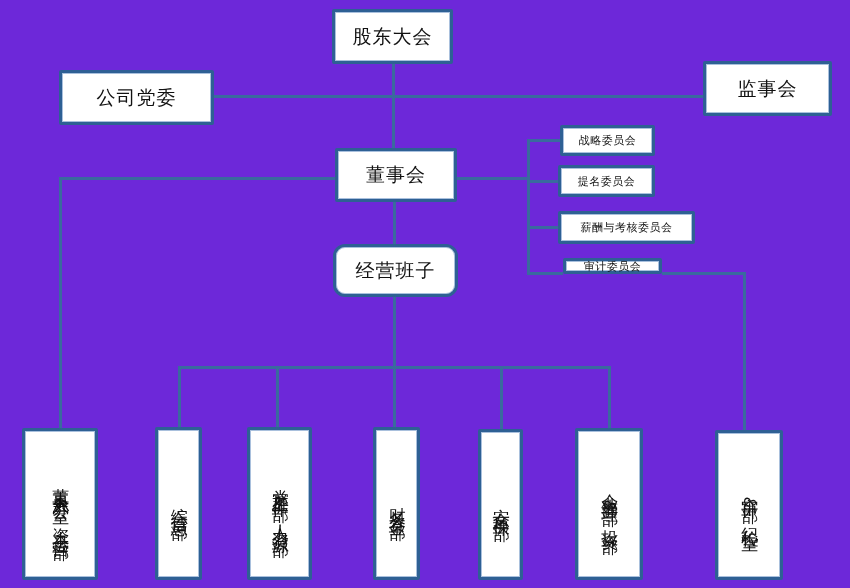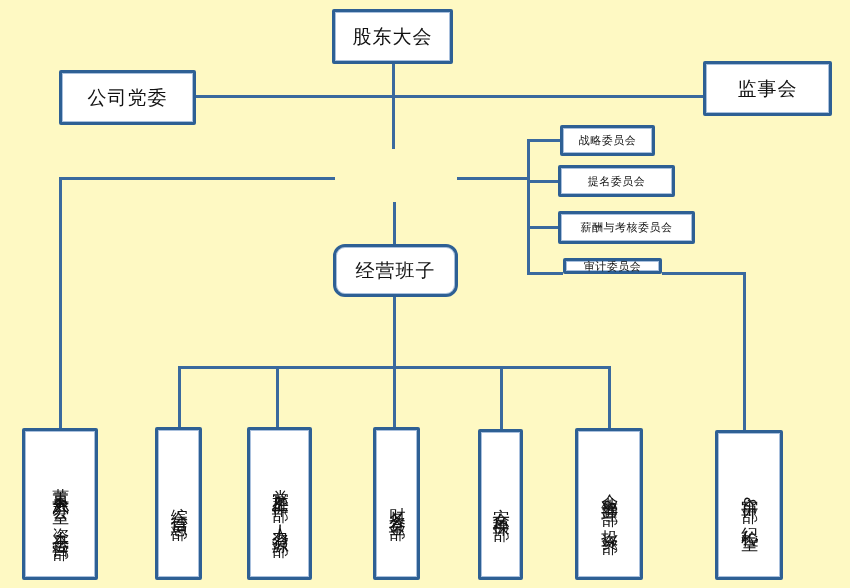--- a/index.html
+++ b/index.html
@@ -1,17 +1,17 @@
 <!DOCTYPE html>
 <html><head>
 <meta charset="utf-8">
 <style>
   html,body{margin:0;padding:0;background:#ffffff;}
   #canvas{
-    position:relative;width:850px;height:588px;background:#fef9c3;
+    position:relative;width:850px;height:588px;background:#6d28d9;
     font-family:"Liberation Sans",sans-serif;color:#111111;overflow:hidden;
   }
   
   .ln{position:absolute;background:#3a6a9e;}
   
   .node{
     position:absolute;background:#ffffff;border:3px solid #2e6094;
     box-shadow:inset 0 0 0 1px #a9c0dd;border-radius:2px;
     display:flex;align-items:center;justify-content:center;
     box-sizing:border-box;
@@ -51,37 +51,40 @@
   <div class="ln" style="left:178px;top:366px;width:3px;height:62px;"></div>
   <div class="ln" style="left:276px;top:366px;width:3px;height:62px;"></div>
   <div class="ln" style="left:393px;top:366px;width:3px;height:62px;"></div>
   <div class="ln" style="left:500px;top:366px;width:3px;height:64px;"></div>
   <div class="ln" style="left:608px;top:366px;width:3px;height:62px;"></div>
 
   <div class="node" style="left:332px;top:9px;width:121px;height:55px;">
     <span class="h-label">股东大会</span>
   </div>
 
-  <div class="node" style="left:59px;top:70px;width:137px;height:55px;">
+  <div class="node" style="left:59px;top:70px;width:155px;height:55px;">
     <span class="h-label">公司党委</span>
   </div>
 
   <div class="node" style="left:703px;top:61px;width:129px;height:55px;">
     <span class="h-label">监事会</span>
   </div>
 
+  <div class="node" style="left:335px;top:148px;width:122px;height:54px;">
+    <span class="h-label">董事会</span>
+  </div>
 
   <div class="node" style="left:333px;top:244px;width:125px;height:53px;border-radius:12px;">
     <span class="h-label">经营班子</span>
   </div>
 
   <div class="node" style="left:560px;top:125px;width:95px;height:31px;">
     <span class="c-label">战略委员会</span>
   </div>
-  <div class="node" style="left:558px;top:165px;width:117px;height:32px;">
+  <div class="node" style="left:558px;top:165px;width:97px;height:32px;">
     <span class="c-label">提名委员会</span>
   </div>
   <div class="node" style="left:558px;top:211px;width:137px;height:33px;">
     <span class="c-label">薪酬与考核委员会</span>
   </div>
   <div class="node" style="left:563px;top:258px;width:99px;height:16px;">
     <span class="c-label">审计委员会</span>
   </div>
 
   <div class="node" style="left:22px;top:428px;width:76px;height:152px;">

